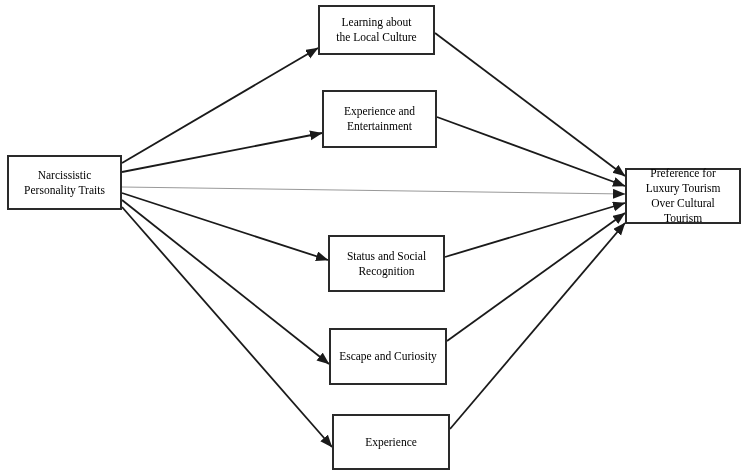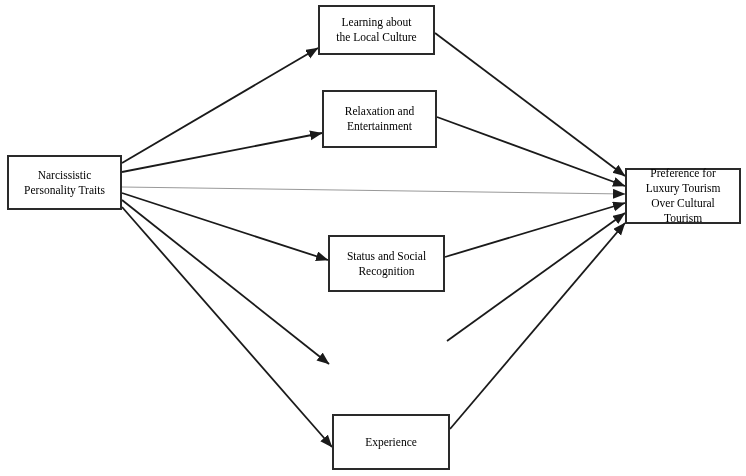--- a/index.html
+++ b/index.html
@@ -78,29 +78,32 @@
     <span class="label">Narcissistic
 Personality Traits</span>
   </div>
 
   <div class="node" style="left:318px; top:5px; width:117px; height:50px;">
     <span class="label">Learning about
 the Local Culture</span>
   </div>
 
   <div class="node" style="left:322px; top:90px; width:115px; height:58px;">
-    <span class="label">Relaxation and
+    <span class="label">Experience and
 Entertainment</span>
   </div>
 
   <div class="node" style="left:328px; top:235px; width:117px; height:57px;text-align:center;">
     <span class="label">Status and Social
 Recognition</span>
   </div>
 
+  <div class="node" style="left:329px; top:328px; width:118px; height:57px;">
+    <span class="label">Escape and Curiosity</span>
+  </div>
 
   <div class="node" style="left:332px; top:414px; width:118px; height:56px;">
     <span class="label">Experience</span>
   </div>
 
   <div class="node" style="left:625px; top:168px; width:116px; height:56px;">
     <span class="label">Preference for
 Luxury Tourism
 Over Cultural Tourism</span>
   </div>

